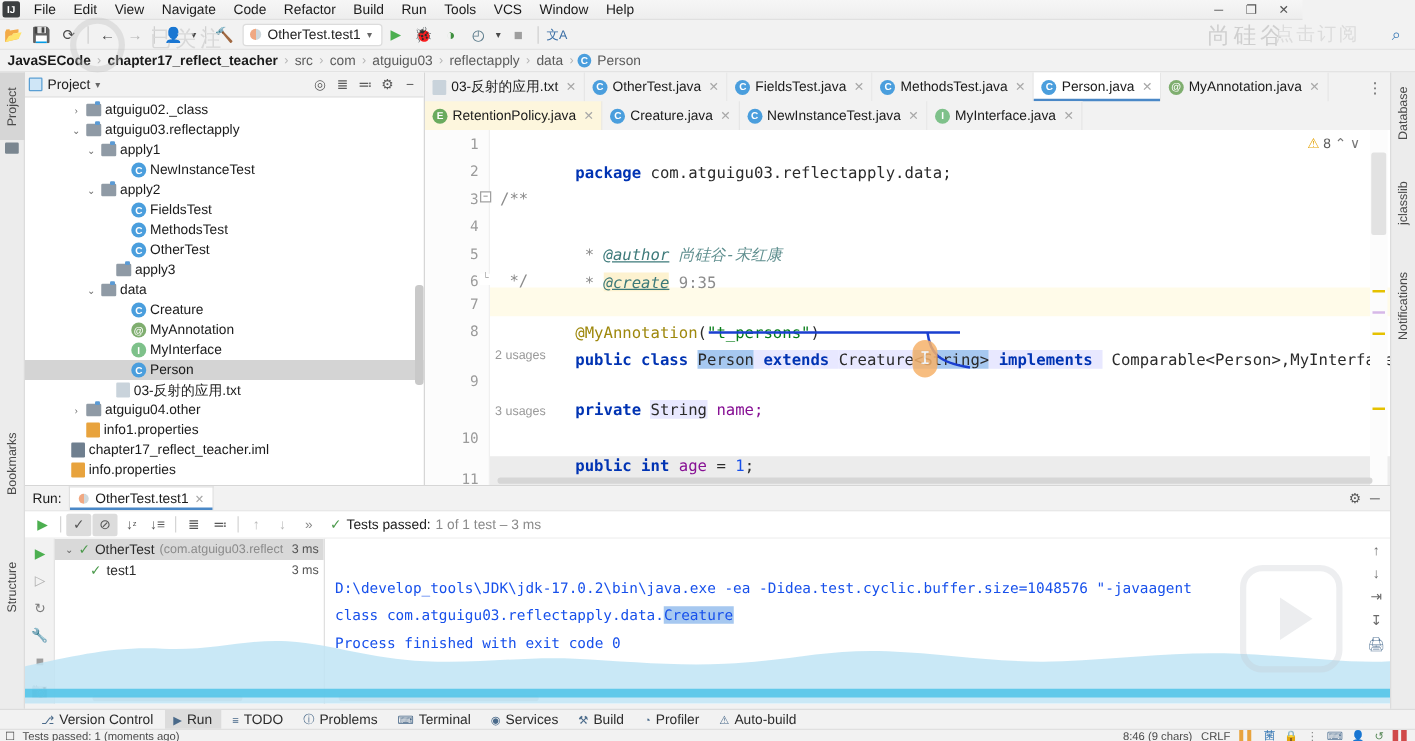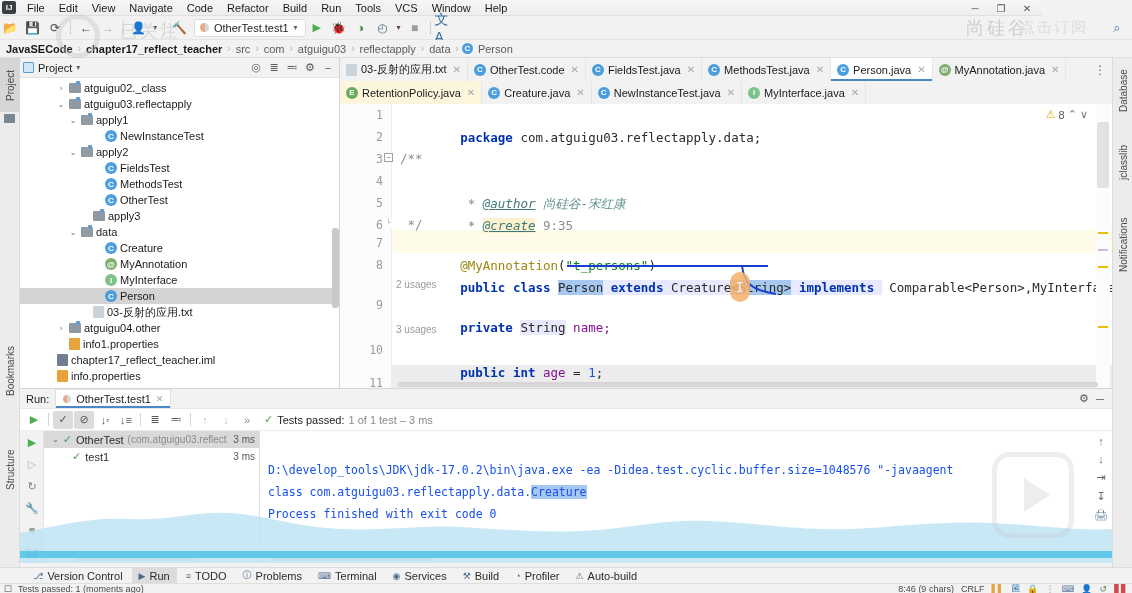--- a/index.html
+++ b/index.html
@@ -398,21 +398,21 @@
       <span>OtherTest.test1</span>
       <span style="font-size:8px;color:#666">▾</span>
     </div>
     <div class="tb-ico play-ico">▶</div>
     <div class="tb-ico bug-ico">🐞</div>
     <div class="tb-ico" style="color:#3f8f3f">◑</div>
     <div class="tb-ico" style="color:#5a7a8a">◴</div>
     <div class="tb-ico" style="width:10px;font-size:8px">▾</div>
     <div class="tb-ico stop-ico">■</div>
     <div class="tb-sep"></div>
-    <div class="tb-ico" style="color:#3a6ea5;font-size:14px">文A</div>
+    <div class="tb-ico" style="color:#3a6ea5;font-size:10px">文A</div>
     <div class="tb-right">
       <div class="tb-ico" style="color:#3a7ab5;font-size:13px">⌕</div>
     </div>
   </div>
 
   <div class="breadcrumb">
     <span class="bc-item bold">JavaSECode</span>
     <span class="bc-sep">›</span>
     <span class="bc-item bold">chapter17_reflect_teacher</span>
     <span class="bc-sep">›</span>
@@ -570,21 +570,21 @@
 
   <div class="edtabs">
     <div class="edtabrow" id="edtabrow1">
         <div class="etab">
           <span class="fico"></span>
           <span>03-反射的应用.txt</span>
           <span class="x">✕</span>
         </div>
         <div class="etab">
           <span class="cico c">C</span>
-          <span>OtherTest.code</span>
+          <span>OtherTest.java</span>
           <span class="x">✕</span>
         </div>
         <div class="etab">
           <span class="cico c">C</span>
           <span>FieldsTest.java</span>
           <span class="x">✕</span>
         </div>
         <div class="etab">
           <span class="cico c">C</span>
           <span>MethodsTest.java</span>

